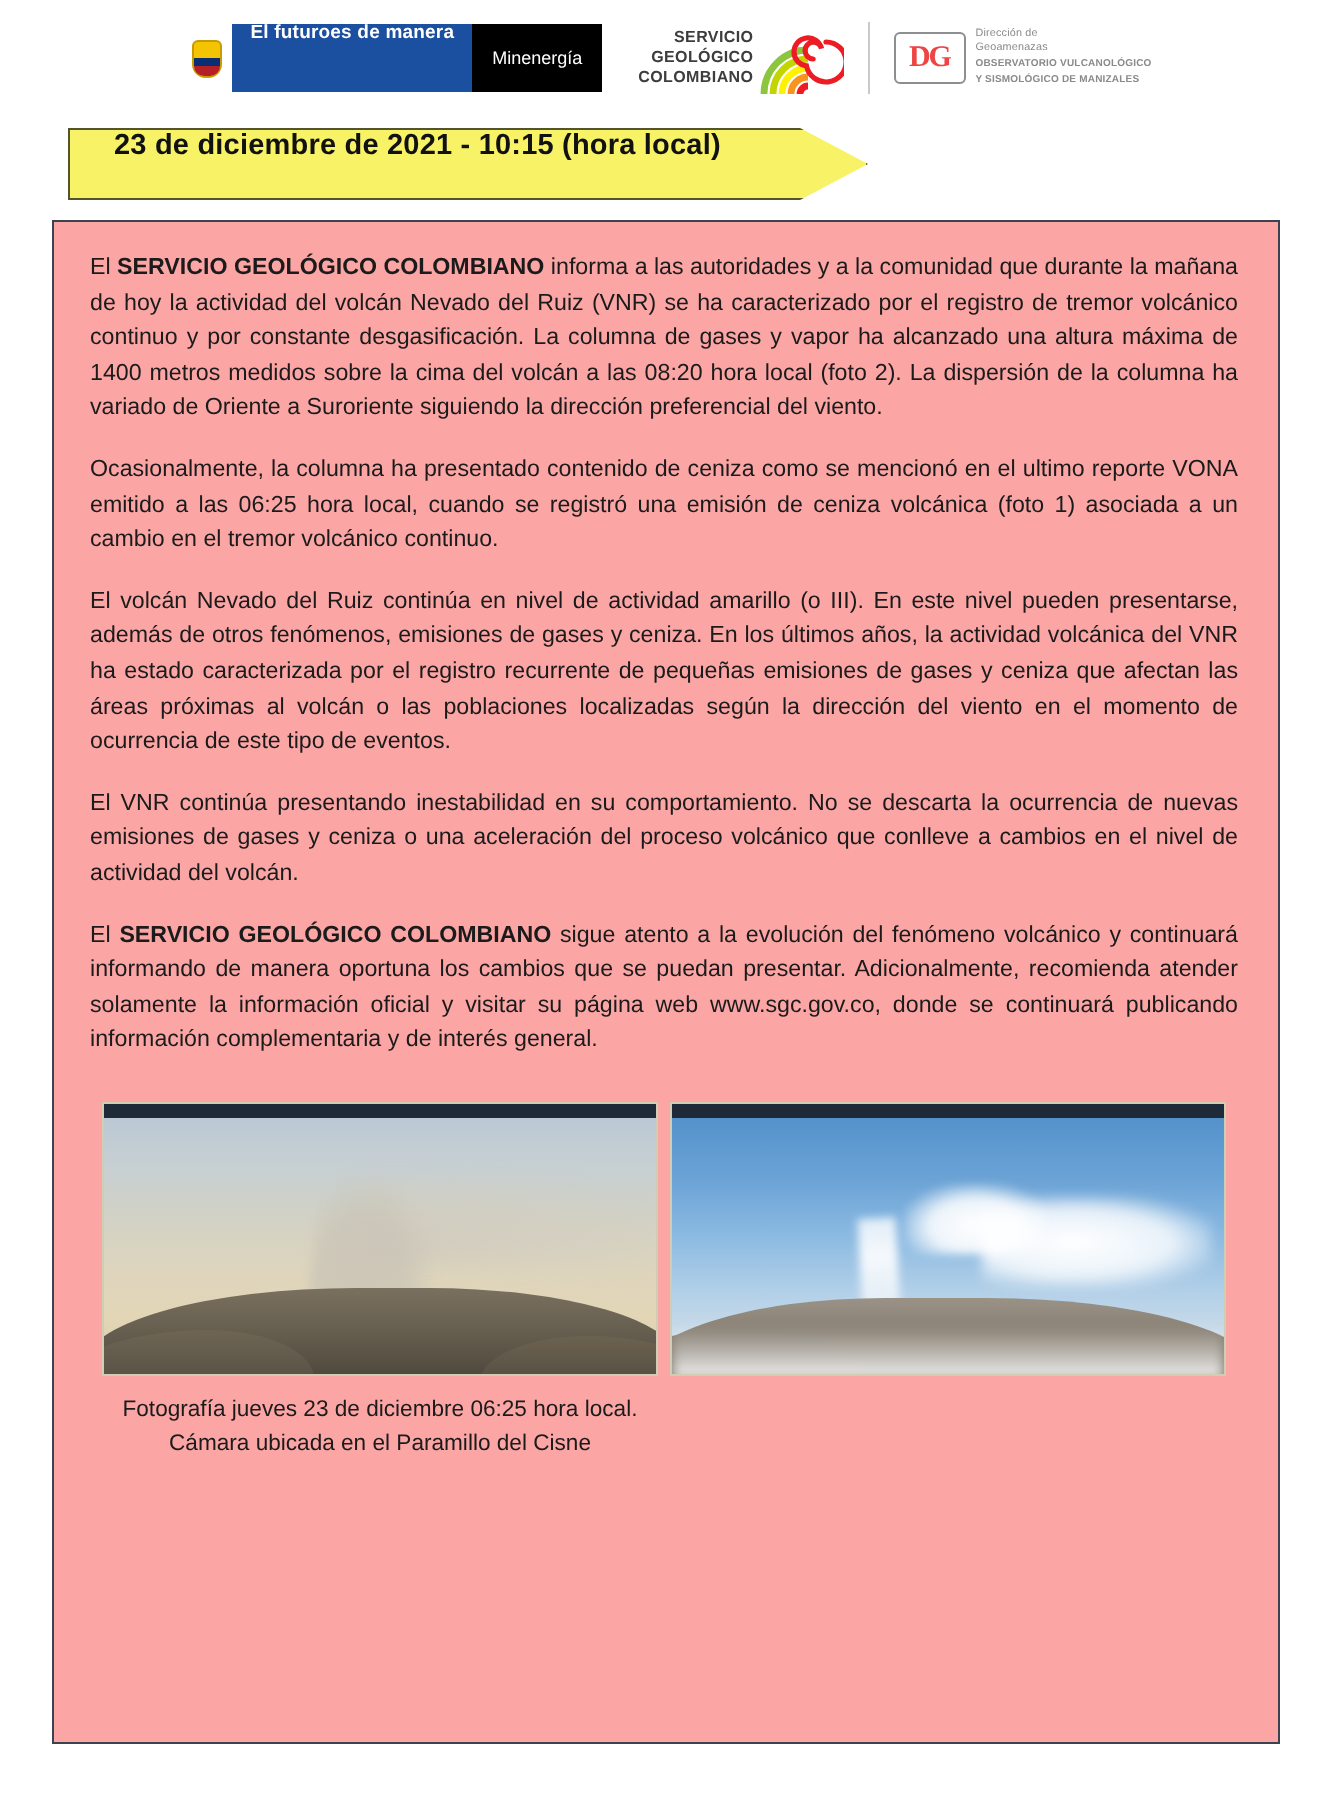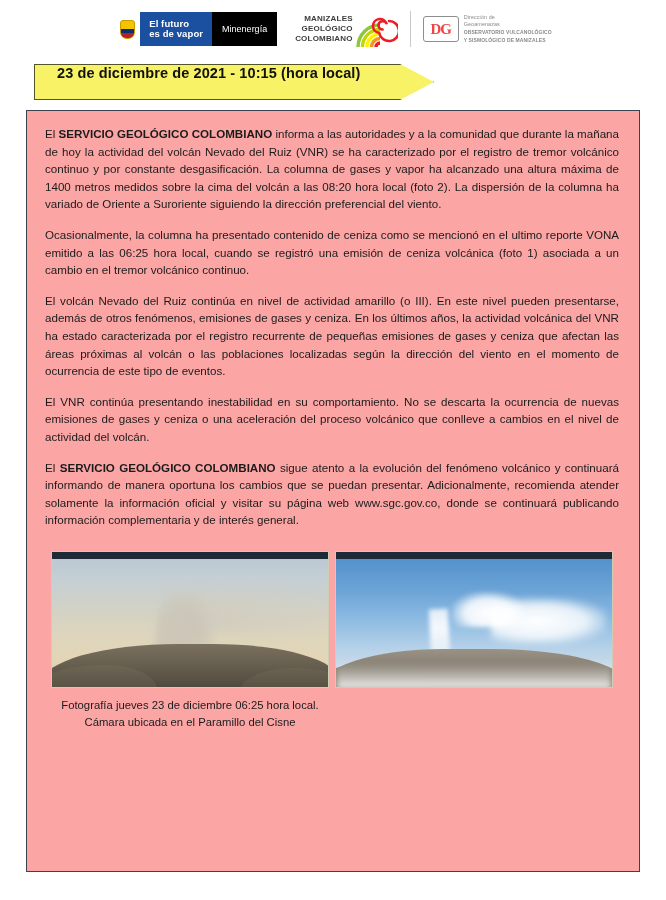--- a/index.html
+++ b/index.html
@@ -72,21 +72,21 @@
     border-radius: 0 0 6px 6px;
   }
   .gov-blue {
     background: #1b4fa0;
     color: #ffffff;
     font-weight: bold;
     font-size: 9.5px;
     line-height: 10.5px;
     padding: 0 9px;
     display: flex;
-    flex-direction: column;
+    flex-direction: row;
     justify-content: center;
     letter-spacing: .1px;
   }
   .gov-blue-light {
     background: #000000;
     color: #ffffff;
     font-size: 9px;
     padding: 0 10px;
     display: flex;
     align-items: center;
@@ -369,28 +369,28 @@
   <div class="logo-group">
 
     <div class="gov-banner">
       <div class="gov-shield-box">
         <div class="shield">
             <div class="shield-body"></div>
           </div>
       </div>
       <div class="gov-blue">
         <span>El futuro</span>
-        <span>es de vapor</span>
+        <span>es de manera</span>
       </div>
       <div class="gov-blue-light">Minenergía</div>
     </div>
 
     <div class="sgc-logo">
       <div class="sgc-text">
-        <div>MANIZALES</div>
+        <div>SERVICIO</div>
         <div>GEOLÓGICO</div>
         <div>COLOMBIANO</div>
       </div>
       <div class="sgc-mark">
         <svg width="42" height="38" viewBox="0 0 42 38">
           <path d="M2 37 A22 22 0 0 1 24 15" fill="none" stroke="#8cc63f" stroke-width="3.4"></path>
           <path d="M6.5 37 A17.5 17.5 0 0 1 24 19.5" fill="none" stroke="#c2d500" stroke-width="3.4"></path>
           <path d="M11 37 A13 13 0 0 1 24 24" fill="none" stroke="#fff200" stroke-width="3.4"></path>
           <path d="M15.5 37 A8.5 8.5 0 0 1 24 28.5" fill="none" stroke="#f7941e" stroke-width="3.4"></path>
           <path d="M20 37 A4 4 0 0 1 24 33" fill="none" stroke="#ed1c24" stroke-width="3.4"></path>

